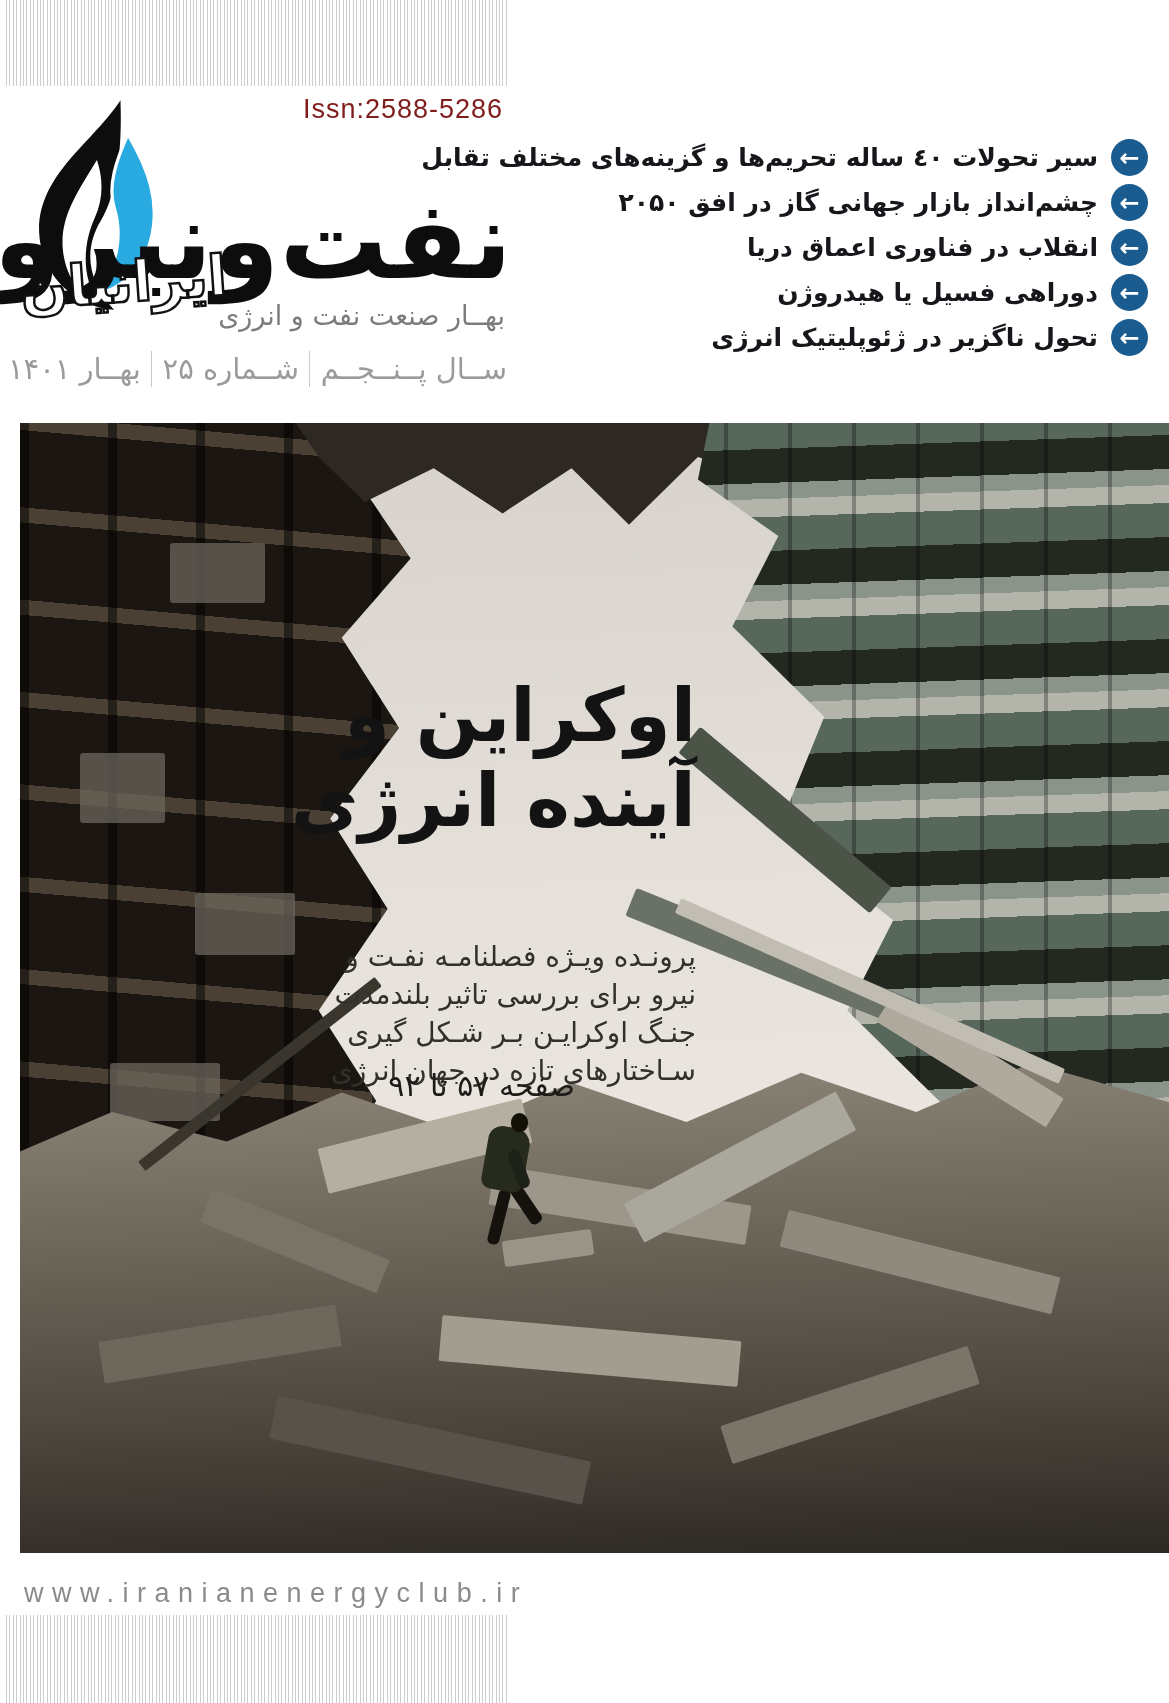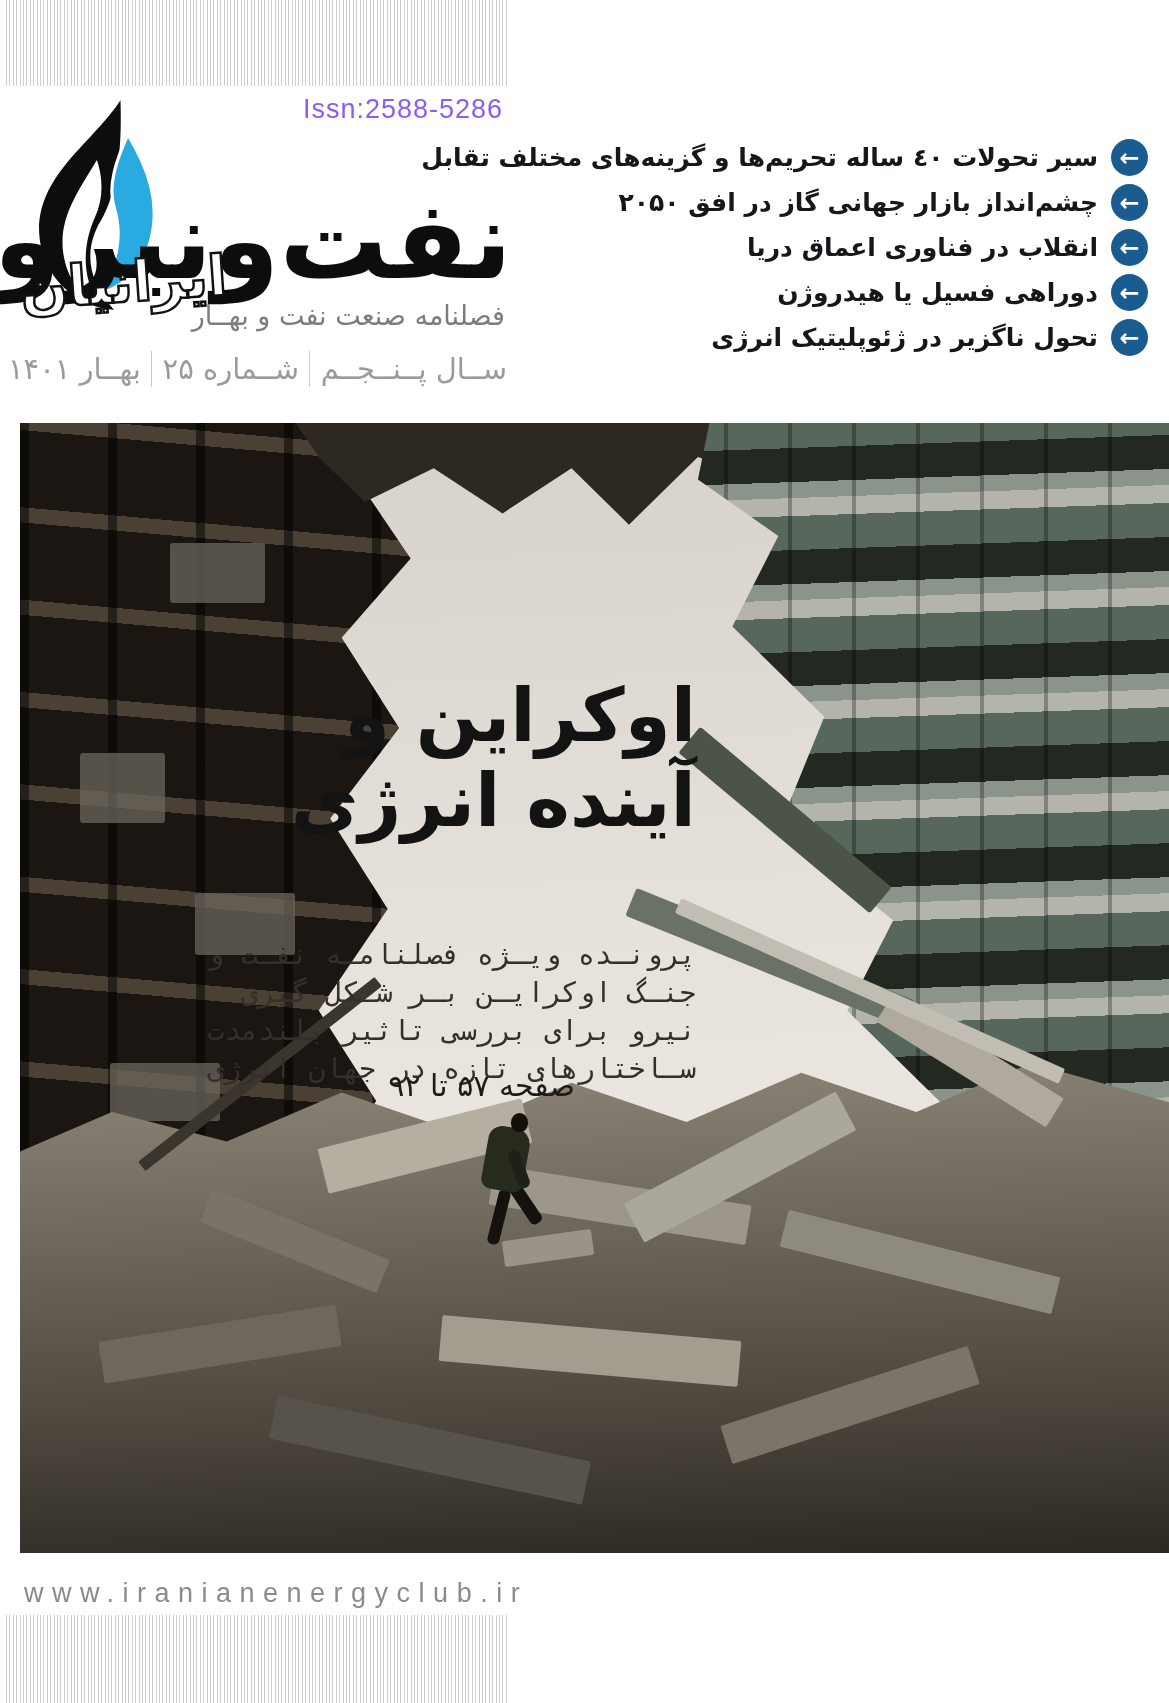--- a/index.html
+++ b/index.html
@@ -11,21 +11,21 @@
   .abs{position:absolute;}
 
   
   .stripes{
     background-image:repeating-linear-gradient(90deg,#cdcdcd 0,#cdcdcd 1px,transparent 1px,transparent 3.4px);
   }
   .stripes-top{left:6px;top:0;width:501px;height:86px;}
   .stripes-bottom{left:6px;top:1615px;width:501px;height:88px;}
 
   
-  .issn{left:303px;top:94px;font-size:27px;letter-spacing:1px;color:#8b5cf6;
+  .issn{left:303px;top:94px;font-size:27px;letter-spacing:1px;color:#7f1d1d;
         font-family:"Liberation Sans","DejaVu Sans",sans-serif;}
 
   
   .flame{left:14px;top:98px;width:168px;height:214px;}
   .wordmark{right:657px;top:160px;font-size:108px;font-weight:bold;color:#0d0d0d;
             white-space:nowrap;direction:rtl;line-height:1.5;}
   .wordmark-sub{left:20px;top:250px;font-size:56px;font-weight:bold;color:#ffffff;
                 -webkit-text-stroke:2.5px #111;direction:rtl;transform:rotate(-4deg);}
   .tagline{right:664px;top:300px;font-size:27px;color:#7c7c7c;direction:rtl;white-space:nowrap;}
 
@@ -92,21 +92,21 @@
   .p-torso{left:22px;top:14px;width:42px;height:64px;background:#262b1d;border-radius:14px 16px 10px 10px;transform:rotate(10deg);}
   .p-arm{left:50px;top:36px;width:12px;height:40px;background:#1d2117;border-radius:6px;transform:rotate(-20deg);}
   .p-leg-front{left:55px;top:64px;width:13px;height:50px;background:#15120d;border-radius:5px;transform:rotate(-34deg);}
   .p-leg-back{left:30px;top:76px;width:12px;height:56px;background:#15120d;border-radius:5px;transform:rotate(14deg);}
   .p-rock{left:40px;top:122px;width:90px;height:26px;background:#9a9488;transform:rotate(-8deg);border-radius:3px;}
 
   
   .cover-title{right:473px;top:250px;text-align:right;direction:rtl;color:#131313;
                font-weight:bold;font-size:74px;line-height:1.15;white-space:nowrap;}
   .cover-subtitle{right:473px;top:515px;text-align:right;direction:rtl;color:#33302c;
-                  font-size:28px;line-height:1.36;white-space:nowrap;font-family:Liberation Mono, monospace;}
+                  font-size:28px;line-height:1.36;white-space:nowrap;}
   .page-range{right:594px;top:645px;direction:rtl;color:#1d1b18;font-weight:normal;font-size:30px;white-space:nowrap;}
 
   
   .website{left:24px;top:1578px;font-size:27px;letter-spacing:8.5px;color:#8b8b8b;
            font-family:"Liberation Sans","DejaVu Sans",sans-serif;}
 </style>
 </head>
 <body>
 
 <div class="abs stripes stripes-top"></div>
@@ -115,21 +115,21 @@
 <div class="abs issn">Issn:2588-5286</div>
 
 <div>
   <svg class="abs flame" viewBox="0 0 150 200" aria-hidden="true">
     <path d="M96,2 C70,42 18,72 20,126 C22,168 56,196 90,198 C64,170 62,140 78,114 C90,94 98,58 96,2 Z" fill="#0d0d0d"></path>
     <path d="M74,58 C56,88 40,110 42,140 C44,166 58,186 76,192 C58,166 62,134 72,112 C80,94 80,76 74,58 Z" fill="#ffffff"></path>
     <path d="M103,34 C122,66 134,98 124,134 C116,162 94,180 72,184 C94,158 98,128 90,102 C84,82 92,58 103,34 Z" fill="#29abe2" stroke="#ffffff" stroke-width="3"></path>
   </svg>
   <div class="abs wordmark">نفت‌ونیرو</div>
   <div class="abs wordmark-sub">ایرانیان</div>
-  <div class="abs tagline">فصلنامه صنعت نفت و بهــار</div>
+  <div class="abs tagline">بهــار صنعت نفت و انرژی</div>
   <div class="abs issue-info">
     <span>ســال پــنــجــم</span>
     <i class="divider"></i>
     <span>شــماره ۲۵</span>
     <i class="divider"></i>
     <span>بهــار ۱۴۰۱</span>
   </div>
 </div>
 
 <div class="abs contents">
@@ -187,20 +187,20 @@
     <span class="p-arm"></span>
     <span class="p-head"></span>
   </div>
 
   <div class="cover-title">
     <div>اوکراین و</div>
     <div>آینده انرژی</div>
   </div>
   <div class="cover-subtitle">
     <div>پرونـده ویـژه فصلنامـه نفـت و</div>
+    <div>نیرو برای بررسی تاثیر بلندمدت</div>
     <div>جنـگ اوکرایـن بـر شـکل گیری</div>
-    <div>نیرو برای بررسی تاثیر بلندمدت</div>
     <div>سـاختارهای تازه در جهان انرژی</div>
   </div>
   <div class="page-range">صفحه ۵۷ تا ۹۲</div>
 </div>
 
 <div class="abs website">www.iranianenergyclub.ir</div>
 
 </body></html>

